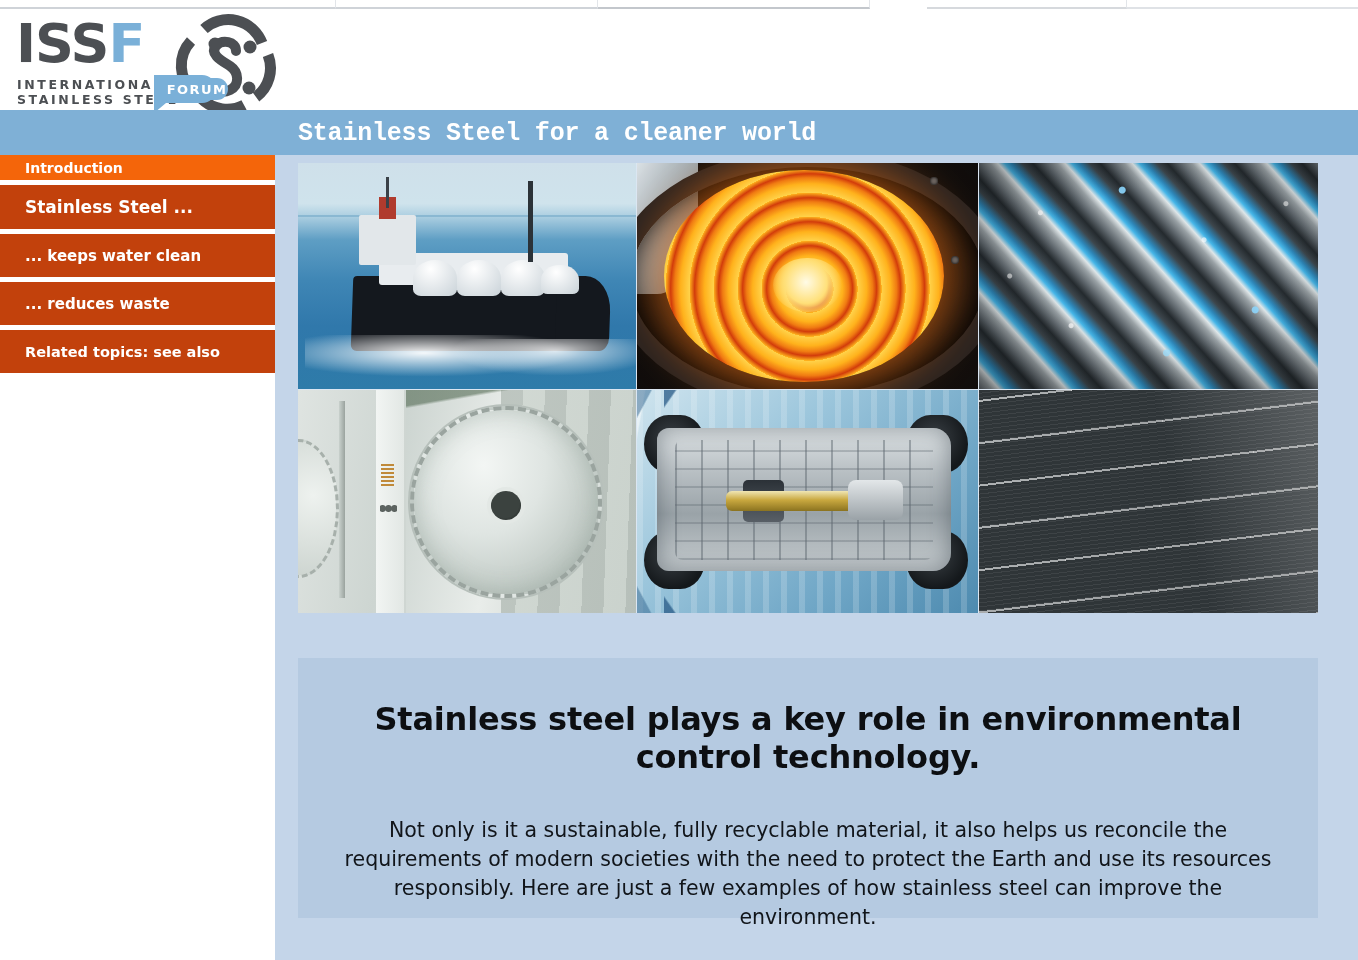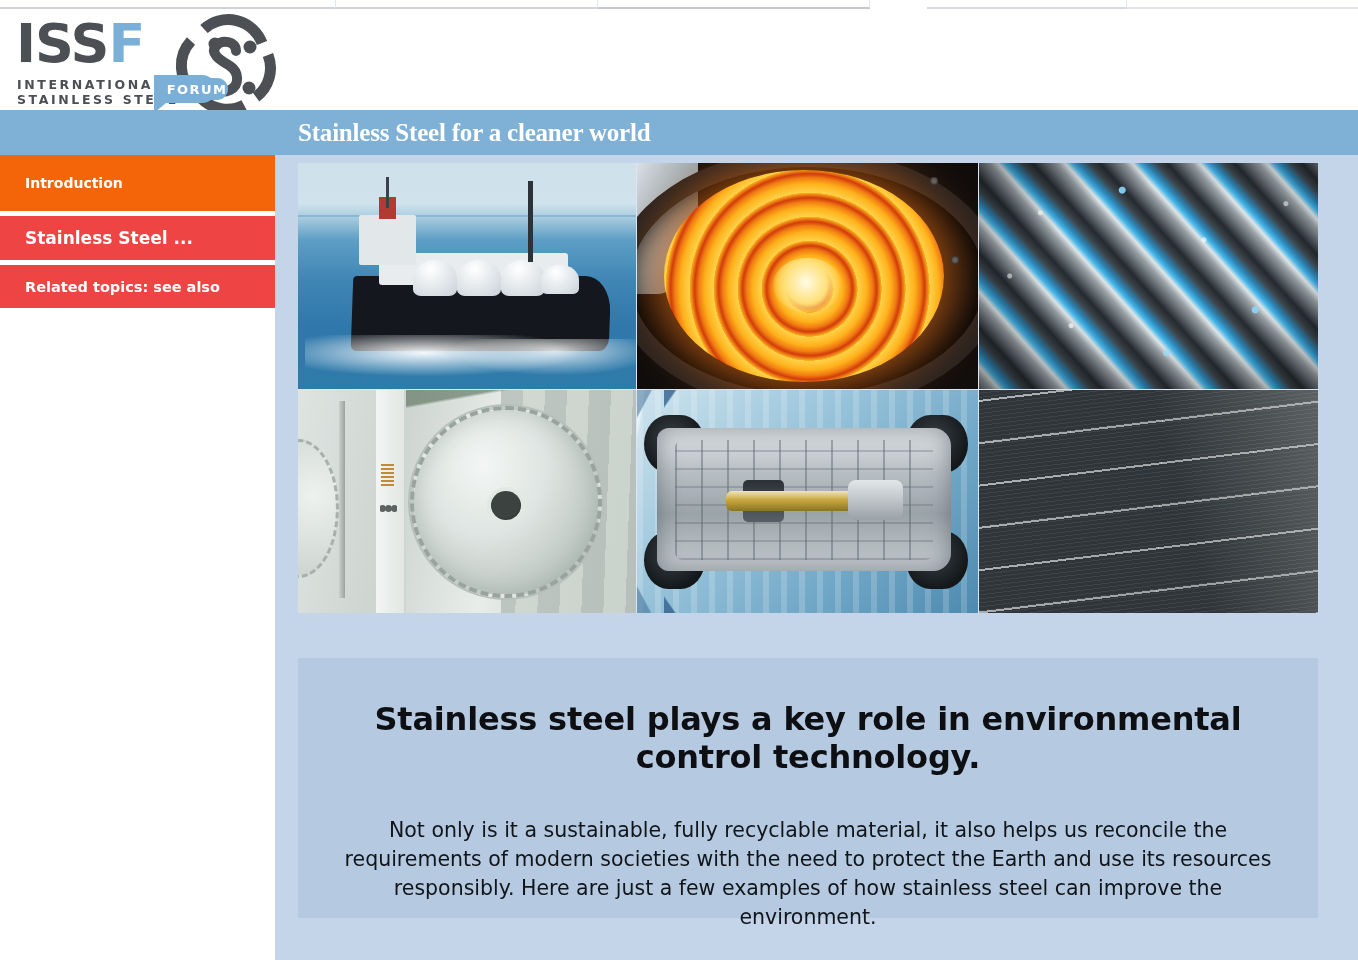--- a/index.html
+++ b/index.html
@@ -100,21 +100,21 @@
     background: #7fb0d6;
   }
   .title-bar .title-text {
     position: absolute;
     left: 298px;
     top: 9px;
     font-size: 25px;
     font-weight: 700;
     color: #ffffff;
     letter-spacing: -0.2px;
-    font-family: Liberation Serif, serif;
+    font-family: Liberation Mono, monospace;
   }
 
   
   .body-area {
     position: absolute;
     top: 155px; left: 0;
     width: 1358px;
     height: 805px;
     background: #ffffff;
   }
@@ -124,30 +124,30 @@
     position: absolute;
     left: 0; top: 0;
     width: 275px;
     height: 805px;
     background: #ffffff;
   }
   .nav-item {
     position: relative;
     width: 275px;
     color: #ffffff;
-    background: #ef4444;
+    background: #c2410c;
     display: flex;
     align-items: center;
     padding-left: 25px;
     cursor: pointer;
     font-family: "DejaVu Sans", sans-serif;
     user-select: none;
   }
   .nav-item.active { background: #f4650a; }
-  .nav-item.lvl0 { height: 56px; font-size: 14px; font-weight: 700; margin-bottom: 5px; }
+  .nav-item.lvl0 { height: 25px; font-size: 14px; font-weight: 700; margin-bottom: 5px; }
   .nav-item.lvl1 { height: 44px; font-size: 17px; font-weight: 700; margin-bottom: 5px; }
   .nav-item.lvl2 { height: 43px; font-size: 15px; font-weight: 600; margin-bottom: 5px; }
   .nav-item.lvl3 { height: 43px; font-size: 14.5px; font-weight: 700; margin-bottom: 5px; }
 
   
   .content {
     position: absolute;
     left: 275px; top: 0;
     width: 1083px;
     height: 805px;
@@ -469,20 +469,26 @@
   </div>
 
   <div class="body-area">
 
     <nav class="sidebar">
       <div class="nav-item lvl0 active">
         <span>Introduction</span>
       </div>
       <div class="nav-item lvl1">
         <span>Stainless Steel ...</span>
+      </div>
+      <div class="nav-item lvl2">
+        <span>... keeps water clean</span>
+      </div>
+      <div class="nav-item lvl2">
+        <span>... reduces waste</span>
       </div>
       <div class="nav-item lvl3">
         <span>Related topics: see also</span>
       </div>
     </nav>
 
     <main class="content">
 
       <div class="collage">
 

